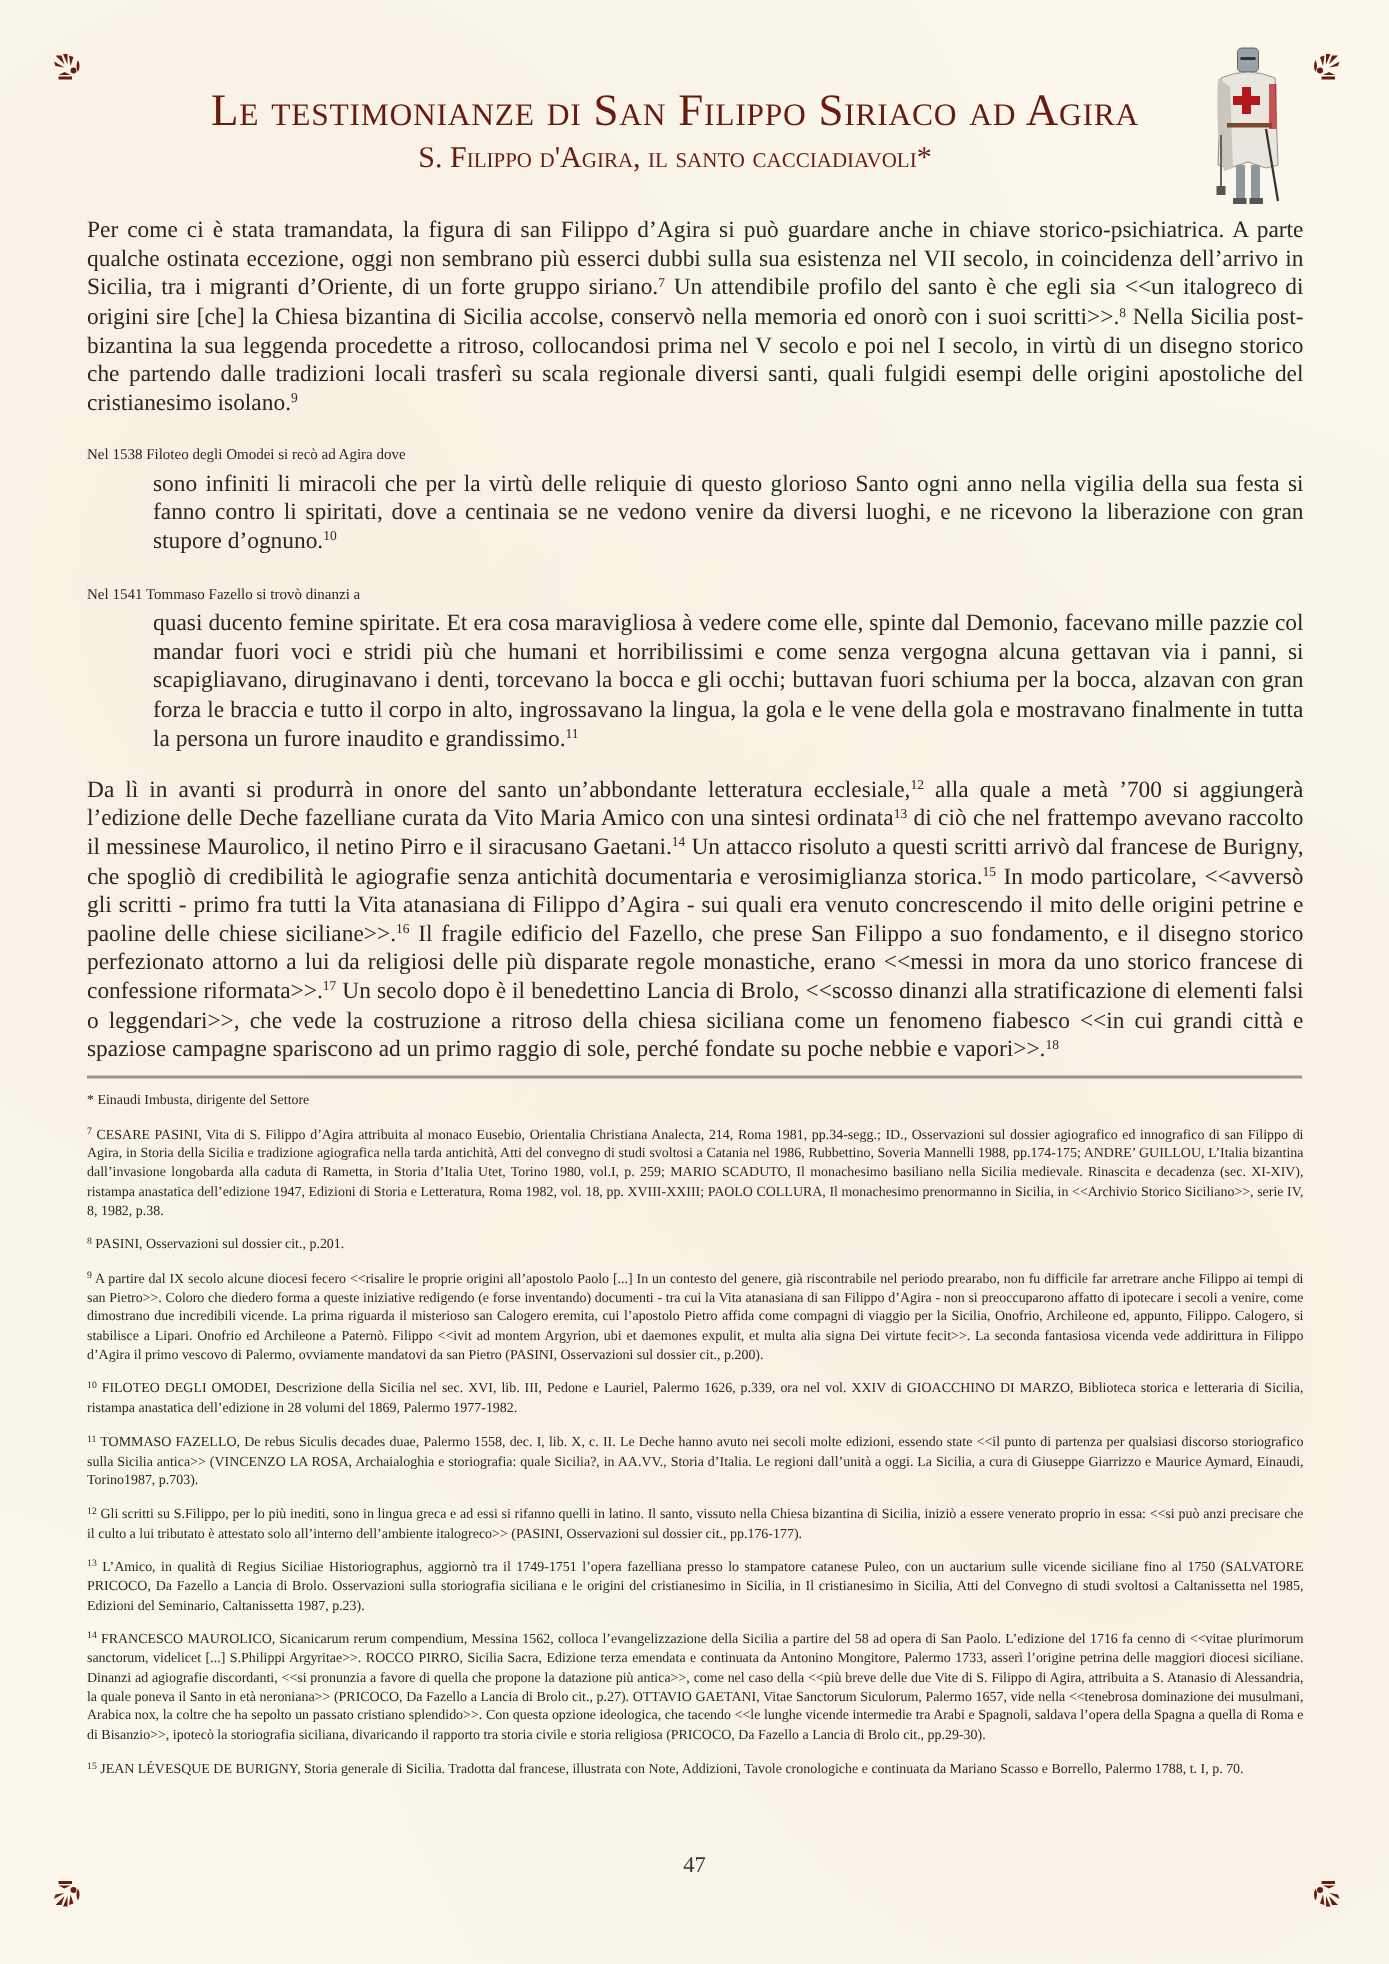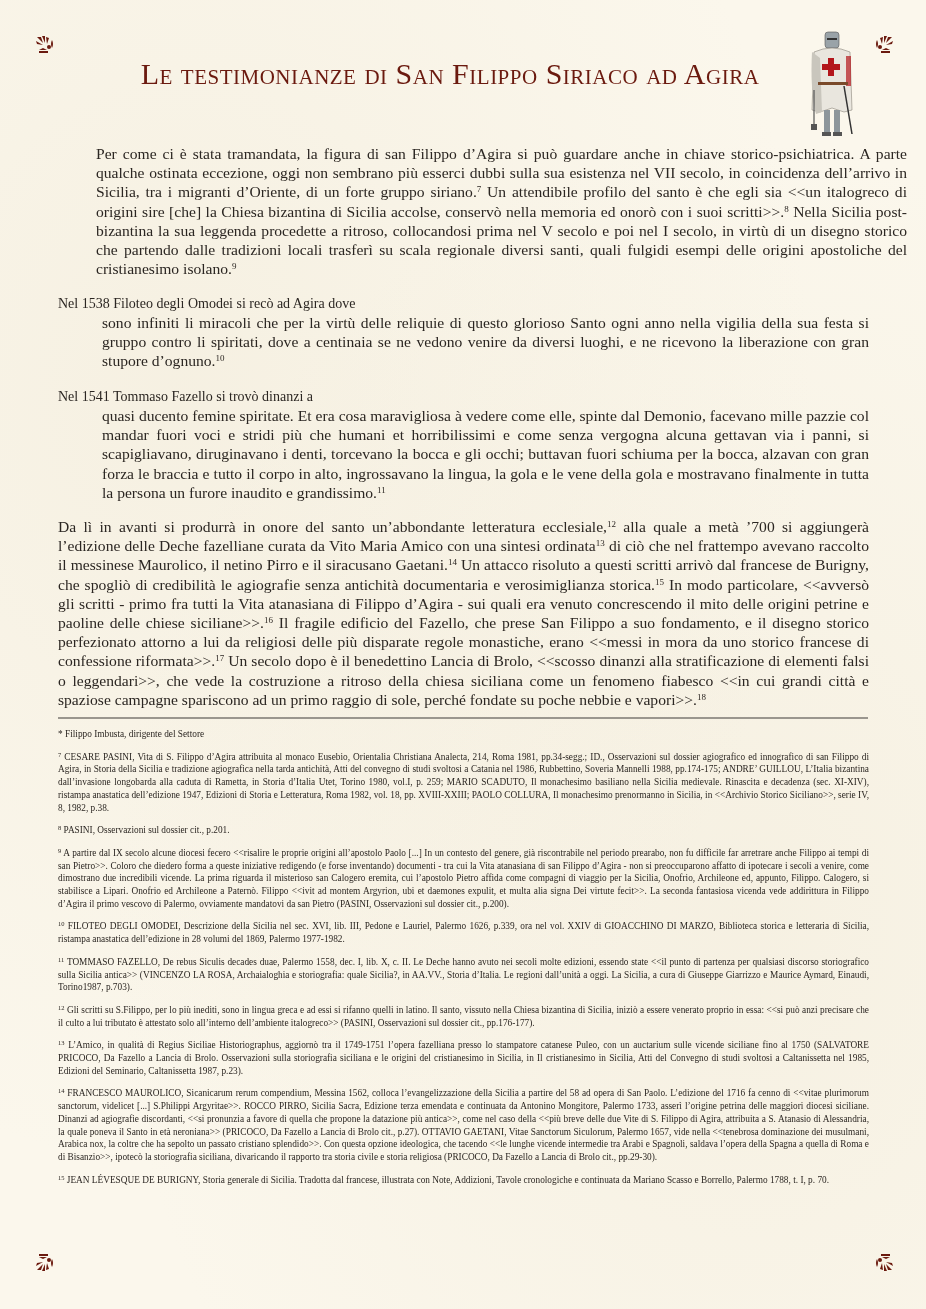--- a/index.html
+++ b/index.html
@@ -34,22 +34,22 @@
     position: absolute; left: 100px; top: 93px; width: 700px; text-align: center;
     font-family: "Liberation Serif", serif; font-size: 20px; color: #6b1a0f;
     font-variant: small-caps; line-height: 24px;
   }
 
   .body-text {
     position: absolute; left: 58px; width: 811px;
     font-family: "Liberation Serif", serif; font-size: 15.6px; line-height: 19.2px;
     text-align: justify; color: #2b2622;
   }
-  .p1 { top: 144px; margin-left: 38px; }
-  .lead { position: absolute; left: 58px; font-family: "Liberation Serif", serif; font-size: 14px; line-height: 19.2px; }
+  .p1 { top: 144px; }
+  .lead { position: absolute; left: 58px; font-family: "Liberation Serif", serif; font-size: 10px; line-height: 19.2px; }
   .lead1 { top: 294px; }
   .quote { position: absolute; left: 102px; width: 767px; font-family: "Liberation Serif", serif; font-size: 15.6px; line-height: 19.2px; text-align: justify; }
   .q1 { top: 313px; }
   .lead2 { top: 387px; text-align: center; }
   .q2 { top: 406px; }
   .p2 { top: 517px; }
 
   sup { font-size: 9px; line-height: 0; vertical-align: 5px; }
 
   .rule { position: absolute; left: 58px; top: 717px; width: 810px; height: 2px; background: #9a968e; }
@@ -138,47 +138,49 @@
       <rect x="28" y="80" width="6" height="24" fill="#8d969b"></rect>
       <rect x="16" y="102" width="9" height="4" fill="#555"></rect>
       <rect x="27" y="102" width="9" height="4" fill="#555"></rect>
       <line x1="8" y1="60" x2="8" y2="96" stroke="#555" stroke-width="1.2"></line>
       <rect x="5" y="94" width="6" height="6" fill="#555"></rect>
       <line x1="38" y1="56" x2="46" y2="104" stroke="#333" stroke-width="1.5"></line>
     </svg>
   </div>
 
   <h1 class="title" style="margin:0;font-weight:normal;">Le testimonianze di San Filippo Siriaco ad Agira</h1>
+  <h2 class="subtitle" style="margin:0;font-weight:normal;">S. Filippo d'Agira, il santo cacciadiavoli*</h2>
 
   <div class="body-text p1">
     <span>Per come ci è stata tramandata, la figura di san Filippo d’Agira si può guardare anche in chiave storico-psichiatrica. A parte qualche ostinata eccezione, oggi non sembrano più esserci dubbi sulla sua esistenza nel VII secolo, in coincidenza dell’arrivo in Sicilia, tra i migranti d’Oriente, di un forte gruppo siriano.</span><sup>7</sup><span> Un attendibile profilo del santo è che egli sia &lt;&lt;un italogreco di origini sire [che] la Chiesa bizantina di Sicilia accolse, conservò nella memoria ed onorò con i suoi scritti&gt;&gt;.</span><sup>8</sup><span> Nella Sicilia post-bizantina la sua leggenda procedette a ritroso, collocandosi prima nel V secolo e poi nel I secolo, in virtù di un disegno storico che partendo dalle tradizioni locali trasferì su scala regionale diversi santi, quali fulgidi esempi delle origini apostoliche del cristianesimo isolano.</span><sup>9</sup>
   </div>
 
   <div class="lead lead1">Nel 1538 Filoteo degli Omodei si recò ad Agira dove</div>
   <div class="quote q1">
-    <span>sono infiniti li miracoli che per la virtù delle reliquie di questo glorioso Santo ogni anno nella vigilia della sua festa si gruppo contro li spiritati, dove a centinaia se ne vedono venire da diversi luoghi, e ne ricevono la liberazione con gran stupore d’ognuno.</span><sup>10</sup>
+    <span>sono infiniti li miracoli che per la virtù delle reliquie di questo glorioso Santo ogni anno nella vigilia della sua festa si fanno contro li spiritati, dove a centinaia se ne vedono venire da diversi luoghi, e ne ricevono la liberazione con gran stupore d’ognuno.</span><sup>10</sup>
   </div>
 
   <div class="lead lead2">Nel 1541 Tommaso Fazello si trovò dinanzi a</div>
   <div class="quote q2">
     <span>quasi ducento femine spiritate. Et era cosa maravigliosa à vedere come elle, spinte dal Demonio, facevano mille pazzie col mandar fuori voci e stridi più che humani et horribilissimi e come senza vergogna alcuna gettavan via i panni, si scapigliavano, diruginavano i denti, torcevano la bocca e gli occhi; buttavan fuori schiuma per la bocca, alzavan con gran forza le braccia e tutto il corpo in alto, ingrossavano la lingua, la gola e le vene della gola e mostravano finalmente in tutta la persona un furore inaudito e grandissimo.</span><sup>11</sup>
   </div>
 
   <div class="body-text p2">
     <span>Da lì in avanti si produrrà in onore del santo un’abbondante letteratura ecclesiale,</span><sup>12</sup><span> alla quale a metà ’700 si aggiungerà l’edizione delle Deche fazelliane curata da Vito Maria Amico con una sintesi ordinata</span><sup>13</sup><span> di ciò che nel frattempo avevano raccolto il messinese Maurolico, il netino Pirro e il siracusano Gaetani.</span><sup>14</sup><span> Un attacco risoluto a questi scritti arrivò dal francese de Burigny, che spogliò di credibilità le agiografie senza antichità documentaria e verosimiglianza storica.</span><sup>15</sup><span> In modo particolare, &lt;&lt;avversò gli scritti - primo fra tutti la Vita atanasiana di Filippo d’Agira - sui quali era venuto concrescendo il mito delle origini petrine e paoline delle chiese siciliane&gt;&gt;.</span><sup>16</sup><span> Il fragile edificio del Fazello, che prese San Filippo a suo fondamento, e il disegno storico perfezionato attorno a lui da religiosi delle più disparate regole monastiche, erano &lt;&lt;messi in mora da uno storico francese di confessione riformata&gt;&gt;.</span><sup>17</sup><span> Un secolo dopo è il benedettino Lancia di Brolo, &lt;&lt;scosso dinanzi alla stratificazione di elementi falsi o leggendari&gt;&gt;, che vede la costruzione a ritroso della chiesa siciliana come un fenomeno fiabesco &lt;&lt;in cui grandi città e spaziose campagne spariscono ad un primo raggio di sole, perché fondate su poche nebbie e vapori&gt;&gt;.</span><sup>18</sup>
   </div>
 
   <div class="rule"></div>
 
   <div class="notes">
-    <p class="note"><span>*</span><span> Filippo Imbusta, dirigente del Settore</span></p>
+    <p class="note"><span>*</span><span> Einaudi Imbusta, dirigente del Settore</span></p>
     <p class="note"><sup>7</sup><span> CESARE PASINI, Vita di S. Filippo d’Agira attribuita al monaco Eusebio, Orientalia Christiana Analecta, 214, Roma 1981, pp.34-segg.; ID., Osservazioni sul dossier agiografico ed innografico di san Filippo di Agira, in Storia della Sicilia e tradizione agiografica nella tarda antichità, Atti del convegno di studi svoltosi a Catania nel 1986, Rubbettino, Soveria Mannelli 1988, pp.174-175; ANDRE’ GUILLOU, L’Italia bizantina dall’invasione longobarda alla caduta di Rametta, in Storia d’Italia Utet, Torino 1980, vol.I, p. 259; MARIO SCADUTO, Il monachesimo basiliano nella Sicilia medievale. Rinascita e decadenza (sec. XI-XIV), ristampa anastatica dell’edizione 1947, Edizioni di Storia e Letteratura, Roma 1982, vol. 18, pp. XVIII-XXIII; PAOLO COLLURA, Il monachesimo prenormanno in Sicilia, in &lt;&lt;Archivio Storico Siciliano&gt;&gt;, serie IV, 8, 1982, p.38.</span></p>
     <p class="note"><sup>8</sup><span> PASINI, Osservazioni sul dossier cit., p.201.</span></p>
     <p class="note"><sup>9</sup><span> A partire dal IX secolo alcune diocesi fecero &lt;&lt;risalire le proprie origini all’apostolo Paolo [...] In un contesto del genere, già riscontrabile nel periodo prearabo, non fu difficile far arretrare anche Filippo ai tempi di san Pietro&gt;&gt;. Coloro che diedero forma a queste iniziative redigendo (e forse inventando) documenti - tra cui la Vita atanasiana di san Filippo d’Agira - non si preoccuparono affatto di ipotecare i secoli a venire, come dimostrano due incredibili vicende. La prima riguarda il misterioso san Calogero eremita, cui l’apostolo Pietro affida come compagni di viaggio per la Sicilia, Onofrio, Archileone ed, appunto, Filippo. Calogero, si stabilisce a Lipari. Onofrio ed Archileone a Paternò. Filippo &lt;&lt;ivit ad montem Argyrion, ubi et daemones expulit, et multa alia signa Dei virtute fecit&gt;&gt;. La seconda fantasiosa vicenda vede addirittura in Filippo d’Agira il primo vescovo di Palermo, ovviamente mandatovi da san Pietro (PASINI, Osservazioni sul dossier cit., p.200).</span></p>
     <p class="note"><sup>10</sup><span> FILOTEO DEGLI OMODEI, Descrizione della Sicilia nel sec. XVI, lib. III, Pedone e Lauriel, Palermo 1626, p.339, ora nel vol. XXIV di GIOACCHINO DI MARZO, Biblioteca storica e letteraria di Sicilia, ristampa anastatica dell’edizione in 28 volumi del 1869, Palermo 1977-1982.</span></p>
     <p class="note"><sup>11</sup><span> TOMMASO FAZELLO, De rebus Siculis decades duae, Palermo 1558, dec. I, lib. X, c. II. Le Deche hanno avuto nei secoli molte edizioni, essendo state &lt;&lt;il punto di partenza per qualsiasi discorso storiografico sulla Sicilia antica&gt;&gt; (VINCENZO LA ROSA, Archaialoghia e storiografia: quale Sicilia?, in AA.VV., Storia d’Italia. Le regioni dall’unità a oggi. La Sicilia, a cura di Giuseppe Giarrizzo e Maurice Aymard, Einaudi, Torino1987, p.703).</span></p>
     <p class="note"><sup>12</sup><span> Gli scritti su S.Filippo, per lo più inediti, sono in lingua greca e ad essi si rifanno quelli in latino. Il santo, vissuto nella Chiesa bizantina di Sicilia, iniziò a essere venerato proprio in essa: &lt;&lt;si può anzi precisare che il culto a lui tributato è attestato solo all’interno dell’ambiente italogreco&gt;&gt; (PASINI, Osservazioni sul dossier cit., pp.176-177).</span></p>
     <p class="note"><sup>13</sup><span> L’Amico, in qualità di Regius Siciliae Historiographus, aggiornò tra il 1749-1751 l’opera fazelliana presso lo stampatore catanese Puleo, con un auctarium sulle vicende siciliane fino al 1750 (SALVATORE PRICOCO, Da Fazello a Lancia di Brolo. Osservazioni sulla storiografia siciliana e le origini del cristianesimo in Sicilia, in Il cristianesimo in Sicilia, Atti del Convegno di studi svoltosi a Caltanissetta nel 1985, Edizioni del Seminario, Caltanissetta 1987, p.23).</span></p>
     <p class="note"><sup>14</sup><span> FRANCESCO MAUROLICO, Sicanicarum rerum compendium, Messina 1562, colloca l’evangelizzazione della Sicilia a partire del 58 ad opera di San Paolo. L’edizione del 1716 fa cenno di &lt;&lt;vitae plurimorum sanctorum, videlicet [...] S.Philippi Argyritae&gt;&gt;. ROCCO PIRRO, Sicilia Sacra, Edizione terza emendata e continuata da Antonino Mongitore, Palermo 1733, asserì l’origine petrina delle maggiori diocesi siciliane. Dinanzi ad agiografie discordanti, &lt;&lt;si pronunzia a favore di quella che propone la datazione più antica&gt;&gt;, come nel caso della &lt;&lt;più breve delle due Vite di S. Filippo di Agira, attribuita a S. Atanasio di Alessandria, la quale poneva il Santo in età neroniana&gt;&gt; (PRICOCO, Da Fazello a Lancia di Brolo cit., p.27). OTTAVIO GAETANI, Vitae Sanctorum Siculorum, Palermo 1657, vide nella &lt;&lt;tenebrosa dominazione dei musulmani, Arabica nox, la coltre che ha sepolto un passato cristiano splendido&gt;&gt;. Con questa opzione ideologica, che tacendo &lt;&lt;le lunghe vicende intermedie tra Arabi e Spagnoli, saldava l’opera della Spagna a quella di Roma e di Bisanzio&gt;&gt;, ipotecò la storiografia siciliana, divaricando il rapporto tra storia civile e storia religiosa (PRICOCO, Da Fazello a Lancia di Brolo cit., pp.29-30).</span></p>
     <p class="note"><sup>15</sup><span> JEAN LÉVESQUE DE BURIGNY, Storia generale di Sicilia. Tradotta dal francese, illustrata con Note, Addizioni, Tavole cronologiche e continuata da Mariano Scasso e Borrello, Palermo 1788, t. I, p. 70.</span></p>
   </div>
 
+  <div class="page-number">47</div>
 </div>
 
 </body></html>

